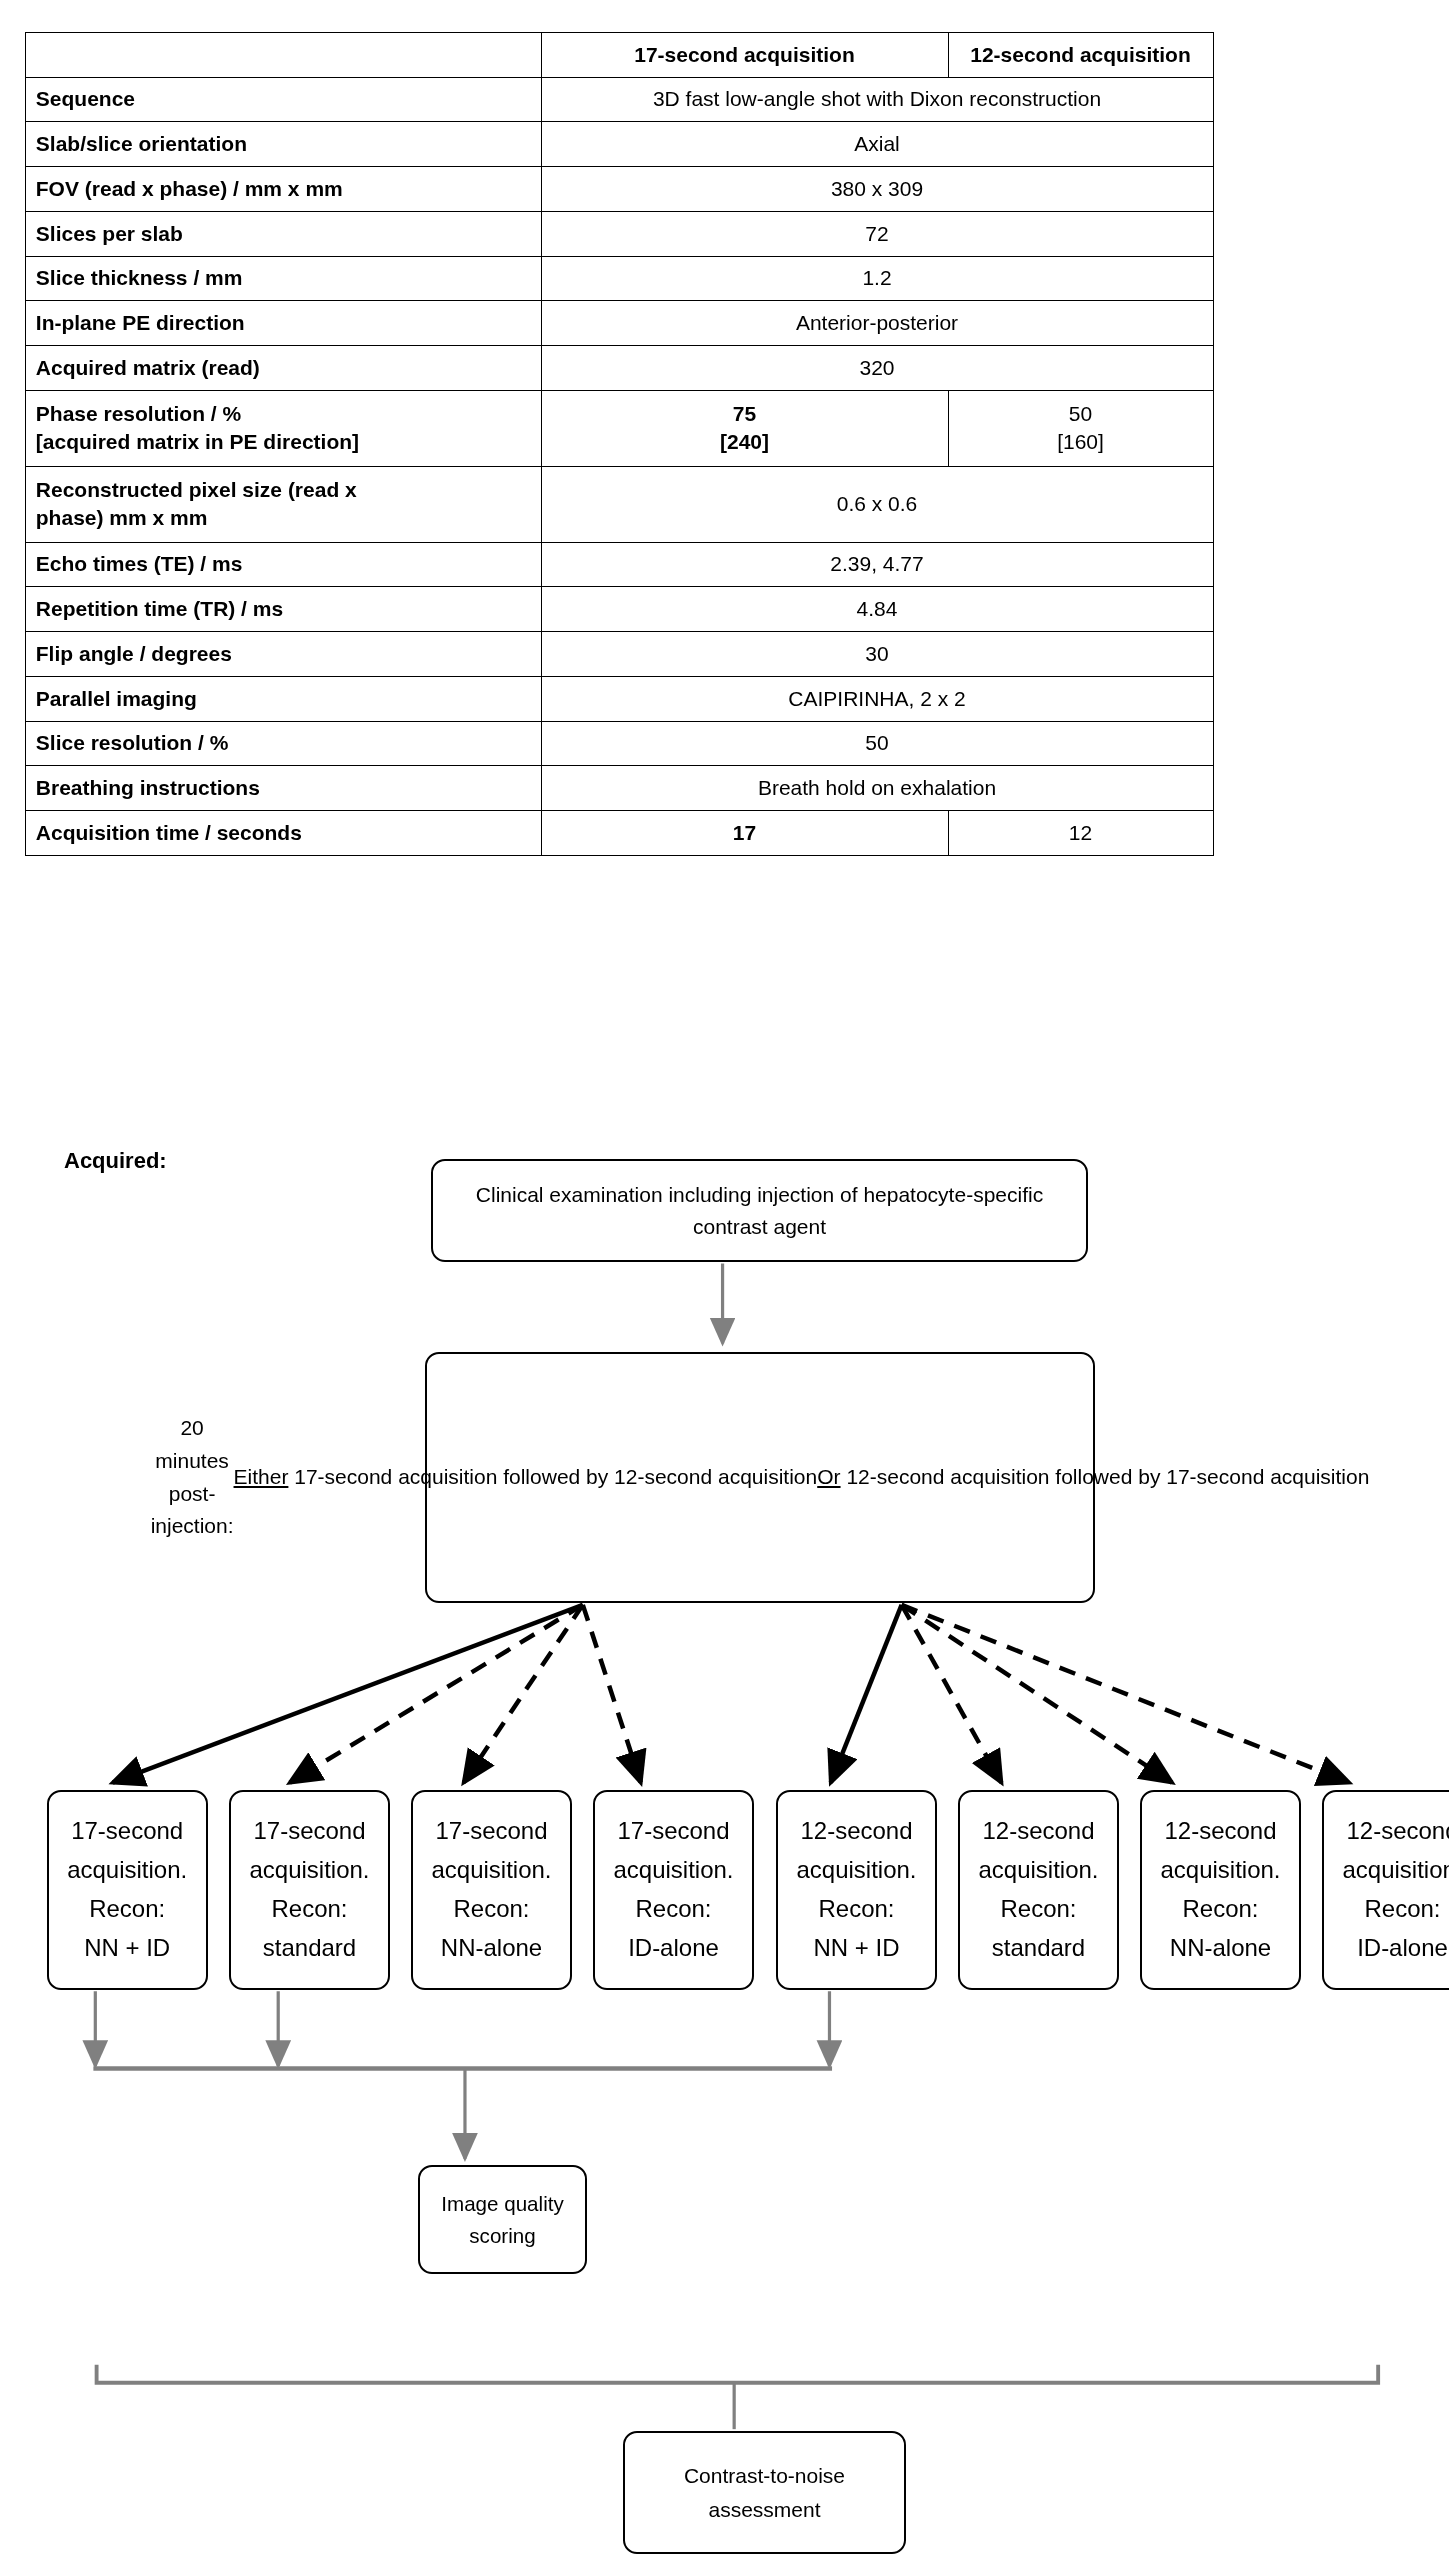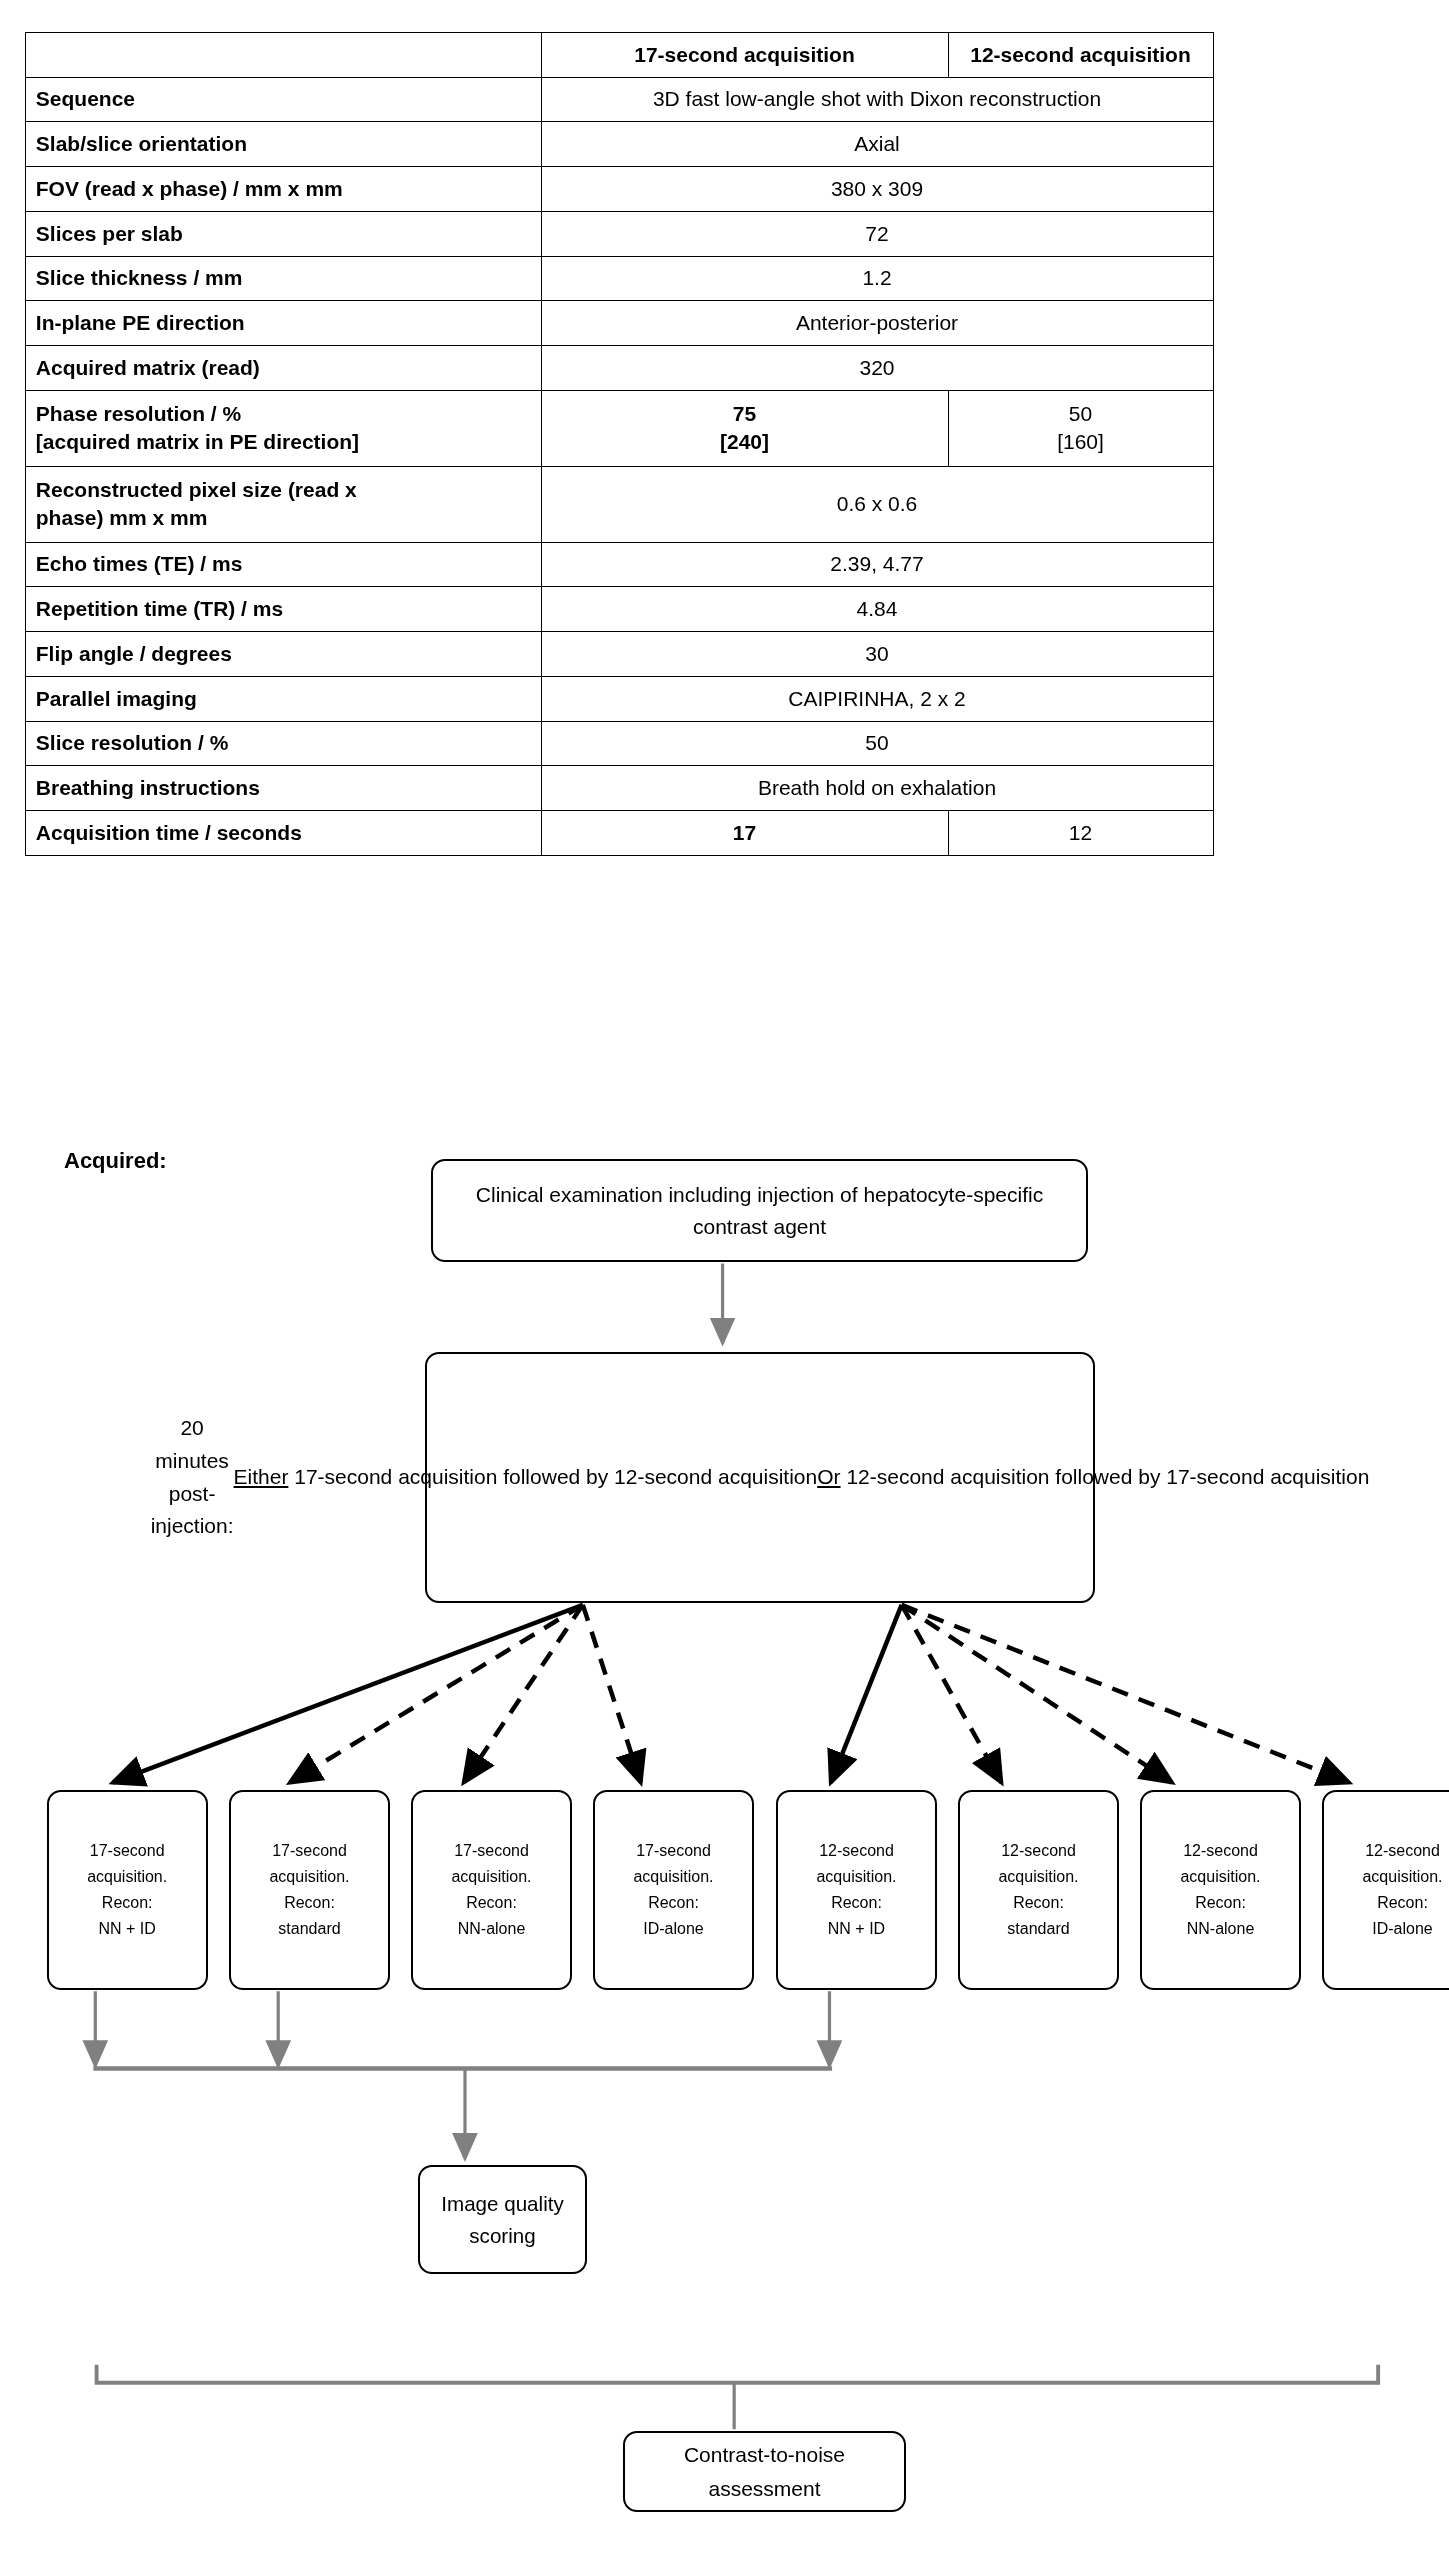--- a/index.html
+++ b/index.html
@@ -39,32 +39,32 @@
     background:#fff;
     box-sizing:border-box;
     display:flex; align-items:center; justify-content:center;
     text-align:center;
     font-size:21px;
     line-height:1.5;
     padding:3.9px 9px;
     z-index:3;
     margin-left:37px;
   }
-  .node.small{font-size:16px; line-height:1.62; padding:3.9px 3.9px;}
+  .node.small{font-size:24px; line-height:1.62; padding:3.9px 3.9px;}
 
   #node-clinical{left:394px; top:1159px; width:657px; height:103px;}
   #node-twenty  {left:388px; top:1352px; width:670px; height:251px;
                  flex-direction:row; line-height:1.55;}
   #node-twenty .ln{display:block;width:100%;}
   #node-twenty .gap{height:22px;}
   .uline{text-decoration:underline;}
 
   #node-iq   {left:381px; top:2165px; width:169px; height:109px;
               font-size:20.6px; line-height:1.55;}
-  #node-cnr  {left:586px; top:2431px; width:283px; height:81px;
+  #node-cnr  {left:586px; top:2431px; width:283px; height:123px;
               font-size:21px; line-height:1.6;}
 
   
   .recon{top:1790px; width:161px; height:200px;}
 
   
   #links{position:absolute;left:0;top:0;width:1449px;height:2576px;z-index:1;}
 
   .u-line{white-space:nowrap;}
 </style>

